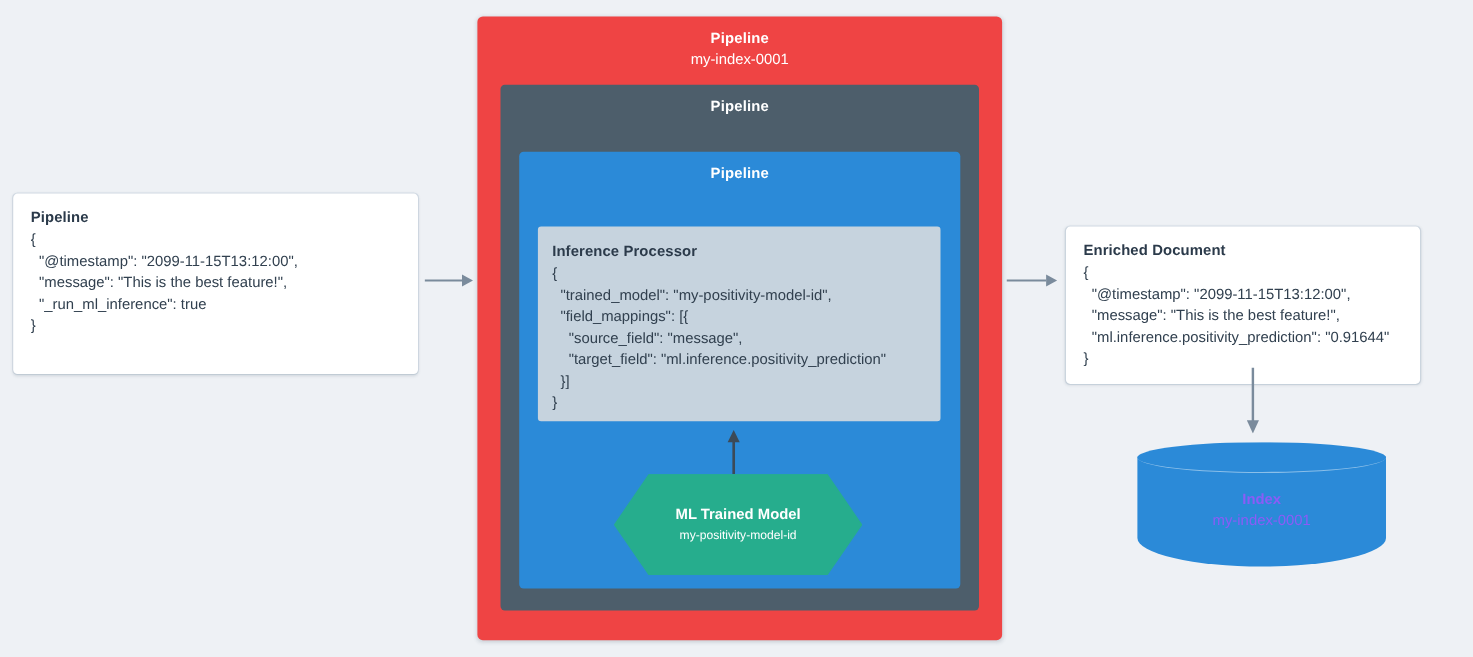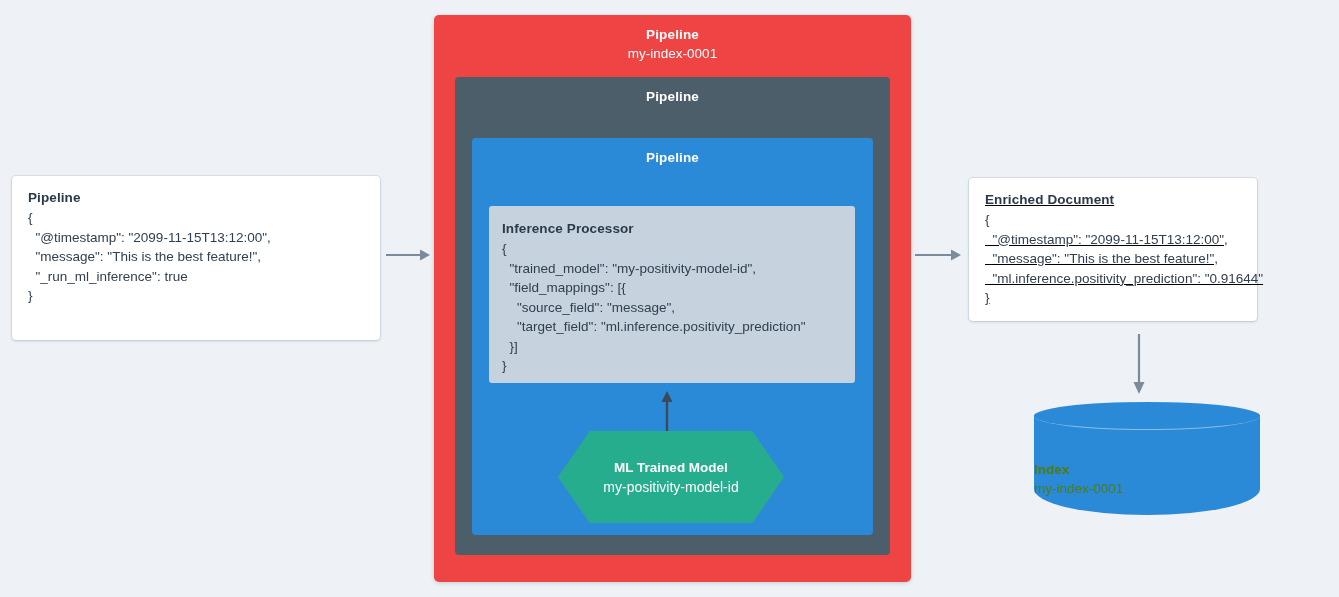--- a/index.html
+++ b/index.html
@@ -43,24 +43,23 @@
   #document-card {
     left: 12px;
     top: 176px;
     width: 368px;
     height: 164px;
   }
 
   
   #enriched-card {
     left: 969px;
-    top: 178px;
-    width: 288px;
+    top: 206px;
+    width: 322px;
     height: 143px;
-    text-decoration: underline;
   }
 
   
   #pipeline-outer {
     position: absolute;
     left: 434px;
     top: 15px;
     width: 477px;
     height: 567px;
     background: #ef4444;
@@ -135,21 +134,21 @@
     justify-content: center;
     color: #ffffff;
     text-align: right;
   }
   #ml-model-hex .kind {
     font-weight: bold;
     font-size: 13.5px;
     line-height: 19px;
   }
   #ml-model-hex .name {
-    font-size: 14px;
+    font-size: 11px;
     line-height: 20px;
   }
 
   
   .arrow { position: absolute; }
 
   #arrow-doc-to-pipeline { left: 386px; top: 248px; }
   #arrow-pipeline-to-enriched { left: 915px; top: 248px; }
   #arrow-enriched-to-index { left: 1132px; top: 334px; }
   #arrow-model-to-processor { position: absolute; left: 188px; top: 253px; }
@@ -173,23 +172,24 @@
     position: absolute;
     left: 0; top: 0;
     width: 226px; height: 27px;
     background: #2b8ad8;
     border-radius: 50%;
     border-bottom: 1px solid rgba(255,255,255,0.45);
   }
   .cyl-label {
     position: absolute;
     left: 0;
-    top: 58px;
+    top: 42px;
     width: 226px;
-    color: #4d7c0f;
+    text-align: center;
+    color: #8b5cf6;
   }
   .cyl-label .kind { font-weight: bold; font-size: 13.5px; line-height: 19px; }
   .cyl-label .name { font-size: 13.5px; line-height: 20px; }
 </style>
 </head>
 <body>
 
 <div class="doc-card" id="document-card">
   <div class="doc-title">Pipeline</div>
   <div class="doc-line">{</div>

